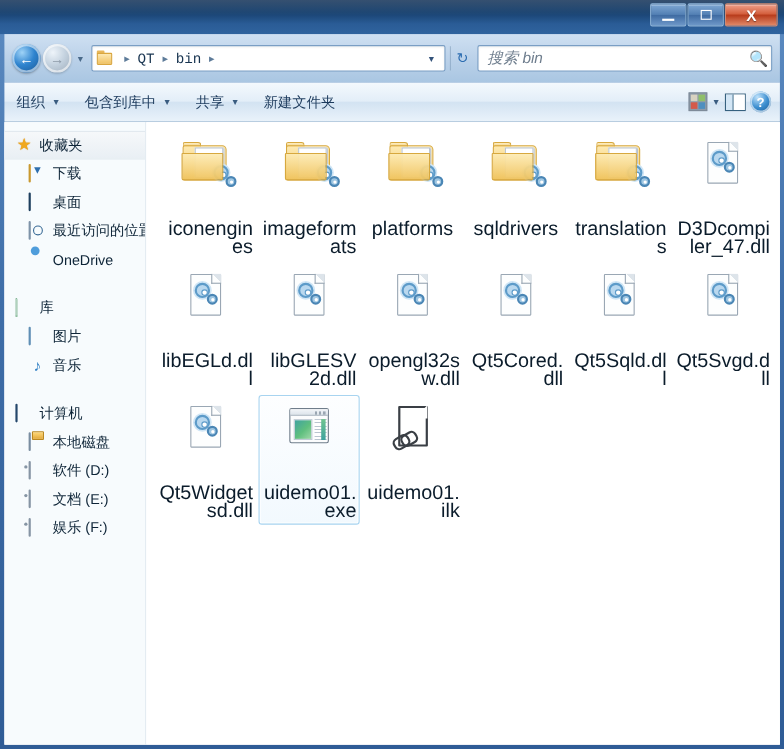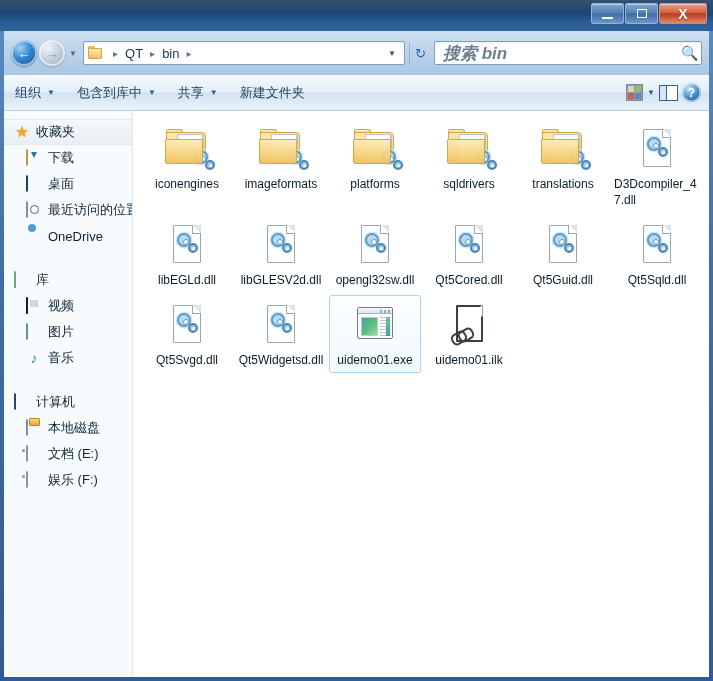--- a/index.html
+++ b/index.html
@@ -84,37 +84,36 @@
   }
   .crumb-folder {
     width: 16px; height: 14px; margin: 0 4px 0 4px; position: relative; flex: none;
   }
   .crumb-folder .tab { position:absolute; left:0; top:0; width:7px; height:3px;
     background:#e8b85c; border-radius:1px 1px 0 0; }
   .crumb-folder .body { position:absolute; left:0; top:2px; width:14px; height:11px;
     background: linear-gradient(180deg,#fde9b4,#f0c263); border:1px solid #d9a63f; border-radius:1px; }
   .crumbs { display:flex; align-items:center; font-size:13px; color:#17334f; flex:1; overflow:hidden; }
   .crumbs .sep { color:#5d7b99; margin: 0 5px; font-size: 10px; }
-  .crumbs .seg { padding: 1px 2px; white-space: nowrap; }
+  .crumbs .seg { padding: 1px 2px; white-space: nowrap; font-family: Liberation Mono, monospace; }
   .crumb-caret { color:#33527a; font-size:8px; padding: 0 8px; }
   .refreshbtn {
     width: 22px; height: 22px; display:flex; align-items:center; justify-content:center;
     color:#2b6cb0; font-size: 13px; margin-right: 3px;
     border-left: 1px solid rgba(120,150,180,.5);
   }
   #searchbox {
     width: 268px; height: 24px; margin-right: 7px;
     background: #fff; border: 1px solid #7a9ec4; border-radius: 2px;
     display:flex; align-items:center; justify-content: space-between;
     box-shadow: inset 0 1px 2px rgba(0,0,0,.08);
   }
   #searchbox .ph {
-    font-style: italic; color:#6f7e8e; font-size:17px; padding-left: 8px;
+    font-style: italic; color:#6f7e8e; font-size:14px; padding-left: 8px;
     font-family: "Liberation Sans", sans-serif;
-    font-weight: bold;
   }
   .magnifier { width: 22px; text-align:center; color:#2b6cb0; font-size: 14px; }
 
   
   #cmdbar {
     position: absolute; left: 4px; top: 75px; width: 705px; height: 36px;
     background: linear-gradient(180deg,#f4f9fd 0%, #e3eef8 48%, #d3e3f2 52%, #e9f2fa 100%);
     border-bottom: 1px solid #b8cde0;
     display: flex; align-items: center;
   }
@@ -211,22 +210,22 @@
     align-items: center; border: 1px solid transparent; border-radius: 3px;
     margin-bottom: 2px;
   }
   .fileitem.selected {
     border: 1px solid #a8d4f0;
     background: linear-gradient(180deg,#fdfeff,#f2f9fe);
     box-shadow: inset 0 0 0 1px rgba(255,255,255,.9);
   }
   .fileicon { width: 46px; height: 46px; position: relative; margin-bottom: 4px; }
   .filelabel {
-    font-size: 12px; color:#0b1c2b; line-height: 16px; text-align:left;
-    word-break: break-all; max-width: 88px;
+    font-size: 18px; color:#0b1c2b; line-height: 16px; text-align:right;
+    word-break: break-all; max-width: 88px; margin-top: 24px;
   }
 
   
   .fi-folder .back { position:absolute; left:2px; top:6px; width:40px; height:32px;
     background:linear-gradient(180deg,#fde9b0,#f4cc71); border:1px solid #d7a83e; border-radius:2px 4px 2px 2px; }
   .fi-folder .tabtop { position:absolute; left:2px; top:3px; width:17px; height:5px;
     background:linear-gradient(180deg,#fdeec4,#f2c86a); border:1px solid #d7a83e;
     border-bottom:none; border-radius:2px 3px 0 0; }
   .fi-folder .sheet { position:absolute; left:13px; top:8px; width:26px; height:28px;
     background:#fff; border:1px solid #bcc6d0; box-shadow: 1px 0 0 rgba(0,0,0,.06); }
@@ -404,43 +403,43 @@
       </div>
 
       <div class="navgap"></div>
 
       <div class="navsection">
         <div class="navrow">
           <span class="nicon"><span class="ic-lib"></span></span>
           <span>库</span>
         </div>
         <div class="navrow child">
-          <span class="nicon"><span class="ic-vid"></span></span>
-          <span>视频</span>
-        </div>
-        <div class="navrow child">
           <span class="nicon"><span class="ic-pic"></span></span>
           <span>图片</span>
         </div>
         <div class="navrow child">
           <span class="nicon ic-music">♪</span>
           <span>音乐</span>
         </div>
       </div>
 
       <div class="navgap"></div>
 
       <div class="navsection">
         <div class="navrow">
           <span class="nicon"><span class="ic-pc"></span></span>
           <span>计算机</span>
         </div>
         <div class="navrow child">
           <span class="nicon"><span class="ic-hdd"></span></span>
           <span>本地磁盘</span>
+        </div>
+        <div class="navrow child">
+          <span class="nicon"><span class="ic-drive"></span></span>
+          <span>软件 (D:)</span>
         </div>
         <div class="navrow child">
           <span class="nicon"><span class="ic-drive"></span></span>
           <span>文档 (E:)</span>
         </div>
         <div class="navrow child">
           <span class="nicon"><span class="ic-drive"></span></span>
           <span>娱乐 (F:)</span>
         </div>
       </div>
@@ -590,31 +589,20 @@
             <span class="sheet"></span>
               <span class="fold"></span>
             <span class="gearwrap">
                 <span class="gearA"></span>
                 <span class="gearB"></span>
               </span>
           </span>
           <span class="filelabel">Qt5Cored.dll</span>
         </div>
 
-        <div class="fileitem">
-          <span class="fileicon fi-dll">
-            <span class="sheet"></span>
-              <span class="fold"></span>
-            <span class="gearwrap">
-                <span class="gearA"></span>
-                <span class="gearB"></span>
-              </span>
-          </span>
-          <span class="filelabel">Qt5Guid.dll</span>
-        </div>
 
         <div class="fileitem">
           <span class="fileicon fi-dll">
             <span class="sheet"></span>
               <span class="fold"></span>
             <span class="gearwrap">
                 <span class="gearA"></span>
                 <span class="gearB"></span>
               </span>
           </span>

